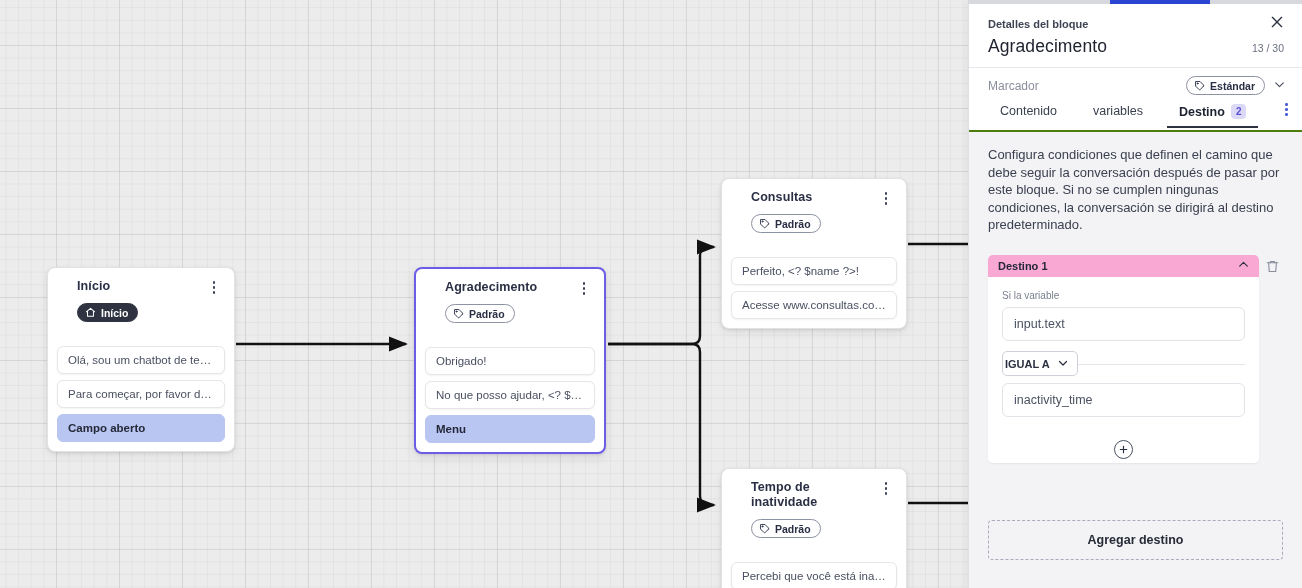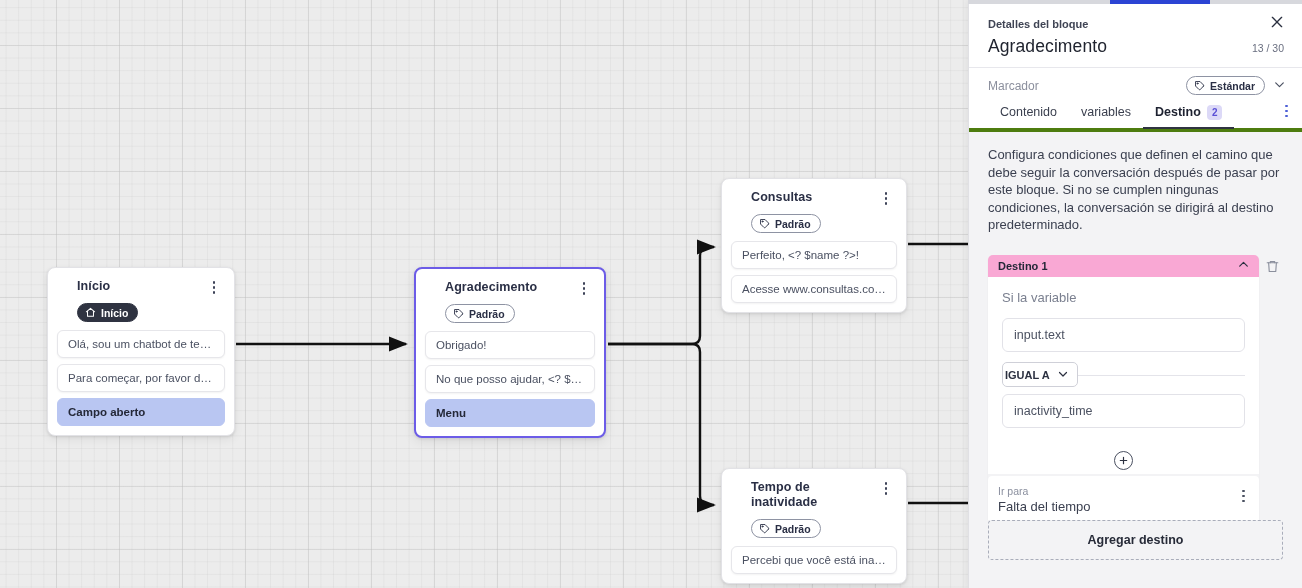--- a/index.html
+++ b/index.html
@@ -44,21 +44,21 @@
   .badge-row { margin-top: 9px; }
   .tag-pill {
     display: inline-flex; align-items: center; gap: 5px;
     border: 1px solid #8e93a3; border-radius: 11px;
     padding: 2.5px 9px 2.5px 7px;
     font-size: 10.5px; color: #2a2f45; font-weight: 600;
     background: #ffffff;
   }
   .tag-pill.dark { background: #2f3341; border-color: #2f3341; color: #ffffff; }
   .tag-pill svg { display: block; }
-  .msgs { padding: 0 9px; display: flex; flex-direction: column; gap: 6px; }
+  .msgs { padding: 0 9px; display: flex; flex-direction: column; gap: 6px; margin-top: 16px; }
   .msg {
     background: #ffffff; border: 1px solid #e6e6ea; border-radius: 6px;
     padding: 7px 10px; font-size: 11.5px; color: #4a5061;
     white-space: nowrap; overflow: hidden; text-overflow: ellipsis;
     box-shadow: 0 1px 2px rgba(0,0,0,0.05);
   }
   .msg.highlight { background: #b9c6f2; border-color: #b9c6f2; color: #242838; font-weight: 600; box-shadow: none; }
 
   
   #node-inicio        { left: 47px;  top: 267px; width: 188px; }
@@ -92,22 +92,22 @@
   .panel-title { font-size: 17.5px; color: #20242f; font-weight: 400; letter-spacing: .1px; }
   .counter { font-size: 10.5px; color: #6a6f80; }
   .marker-row {
     display: flex; align-items: center; justify-content: space-between;
     padding: 8px 16px 8px 19px;
   }
   .marker-lbl { font-size: 12px; color: #8b8f9d; }
   .marker-right { display: flex; align-items: center; gap: 8px; }
   .chev { color: #4a5061; }
   .tabs {
-    display: flex; align-items: center; padding: 0 14px 0 19px;
-    border-bottom: 4px solid #4d7c0f; height: 29px;
+    display: flex; align-items: flex-start; padding: 0 14px 0 19px;
+    border-bottom: 2px solid #4d7c0f; height: 29px; gap: 12px;
   }
   .tab {
     font-size: 12.5px; color: #3a3f4e; padding: 0 12px 7px 12px;
     cursor: pointer; display: flex; align-items: center; gap: 6px;
     border-bottom: 2px solid transparent; position: relative; top: 1px;
   }
   .tab.active { color: #1d2130; font-weight: 600; border-bottom-color: #2f3341; }
   .tab .cnt {
     background: #dcd9f7; color: #5a4fd6; font-size: 10px; font-weight: 700;
     border-radius: 4px; padding: 1px 5px; line-height: 13px;
@@ -119,21 +119,21 @@
   .desc { font-size: 13px; line-height: 17.5px; color: #3b4050; }
 
   .dest-wrap { margin-top: 21px; display: flex; align-items: flex-start; }
   .dest-card { flex: 1; border-radius: 5px; overflow: hidden; box-shadow: 0 1px 2px rgba(0,0,0,0.06); }
   .dest-head {
     background: #f9a8d4; height: 22px; display: flex; align-items: center;
     justify-content: space-between; padding: 0 9px 0 10px;
   }
   .dest-head .t { font-size: 11px; font-weight: 700; color: #242838; }
   .dest-body { background: #ffffff; padding: 13px 14px 11px 14px; }
-  .field-lbl { font-size: 13px; color: #7b8090; margin-bottom: 13px; }
+  .field-lbl { font-size: 10px; color: #7b8090; margin-bottom: 6px; }
   .field {
     border: 1px solid #e2e2e8; border-radius: 6px; height: 34px;
     display: flex; align-items: center; padding: 0 11px;
     font-size: 12.5px; color: #4b5161; background: #fff;
   }
   .op-row { position: relative; height: 38px; display: flex; align-items: center; margin: 4px 0 0 0; }
   .op-line { position: absolute; left: 0; right: 0; top: 50%; height: 1px; background: #e4e4ea; }
   .op-chip {
     position: relative; z-index: 2; background: #fff;
     border: 1px solid #cfd0d8; border-radius: 5px;
@@ -392,31 +392,20 @@
             </div>
             <div class="field">inactivity_time</div>
           </div>
           <div class="add-circle-row">
             <span class="add-circle">
               <svg width="11" height="11" viewBox="0 0 24 24" fill="none" stroke="#2b3040" stroke-width="2.6" stroke-linecap="round">
                 <path d="M12 5v14M5 12h14"></path>
               </svg>
             </span>
           </div>
-          <div class="goto-card">
-            <div>
-              <div class="goto-lbl">Ir para</div>
-              <div class="goto-val">Falta del tiempo</div>
-            </div>
-            <div class="goto-kebab">
-                <i></i>
-                <i></i>
-                <i></i>
-              </div>
-          </div>
         </div>
         <div class="trash">
           <svg width="15" height="15" viewBox="0 0 24 24" fill="none" stroke="#8b8f9d" stroke-width="1.8" stroke-linecap="round" stroke-linejoin="round">
             <path d="M3.5 6h17"></path>
             <path d="M8.5 6V4.2h7V6"></path>
             <path d="M5.8 6l1 14h10.4l1-14"></path>
           </svg>
         </div>
       </div>
     </div>

